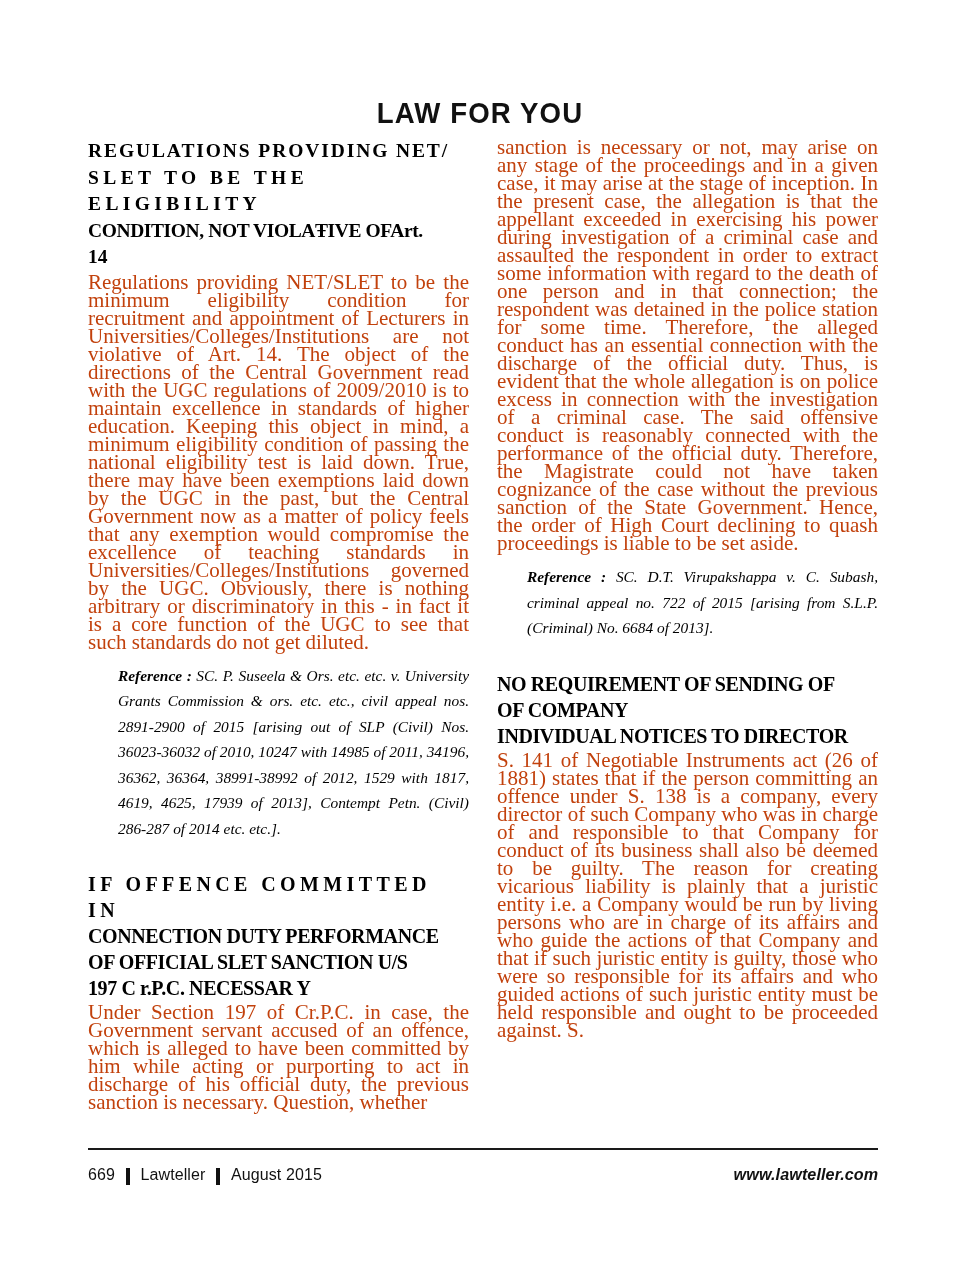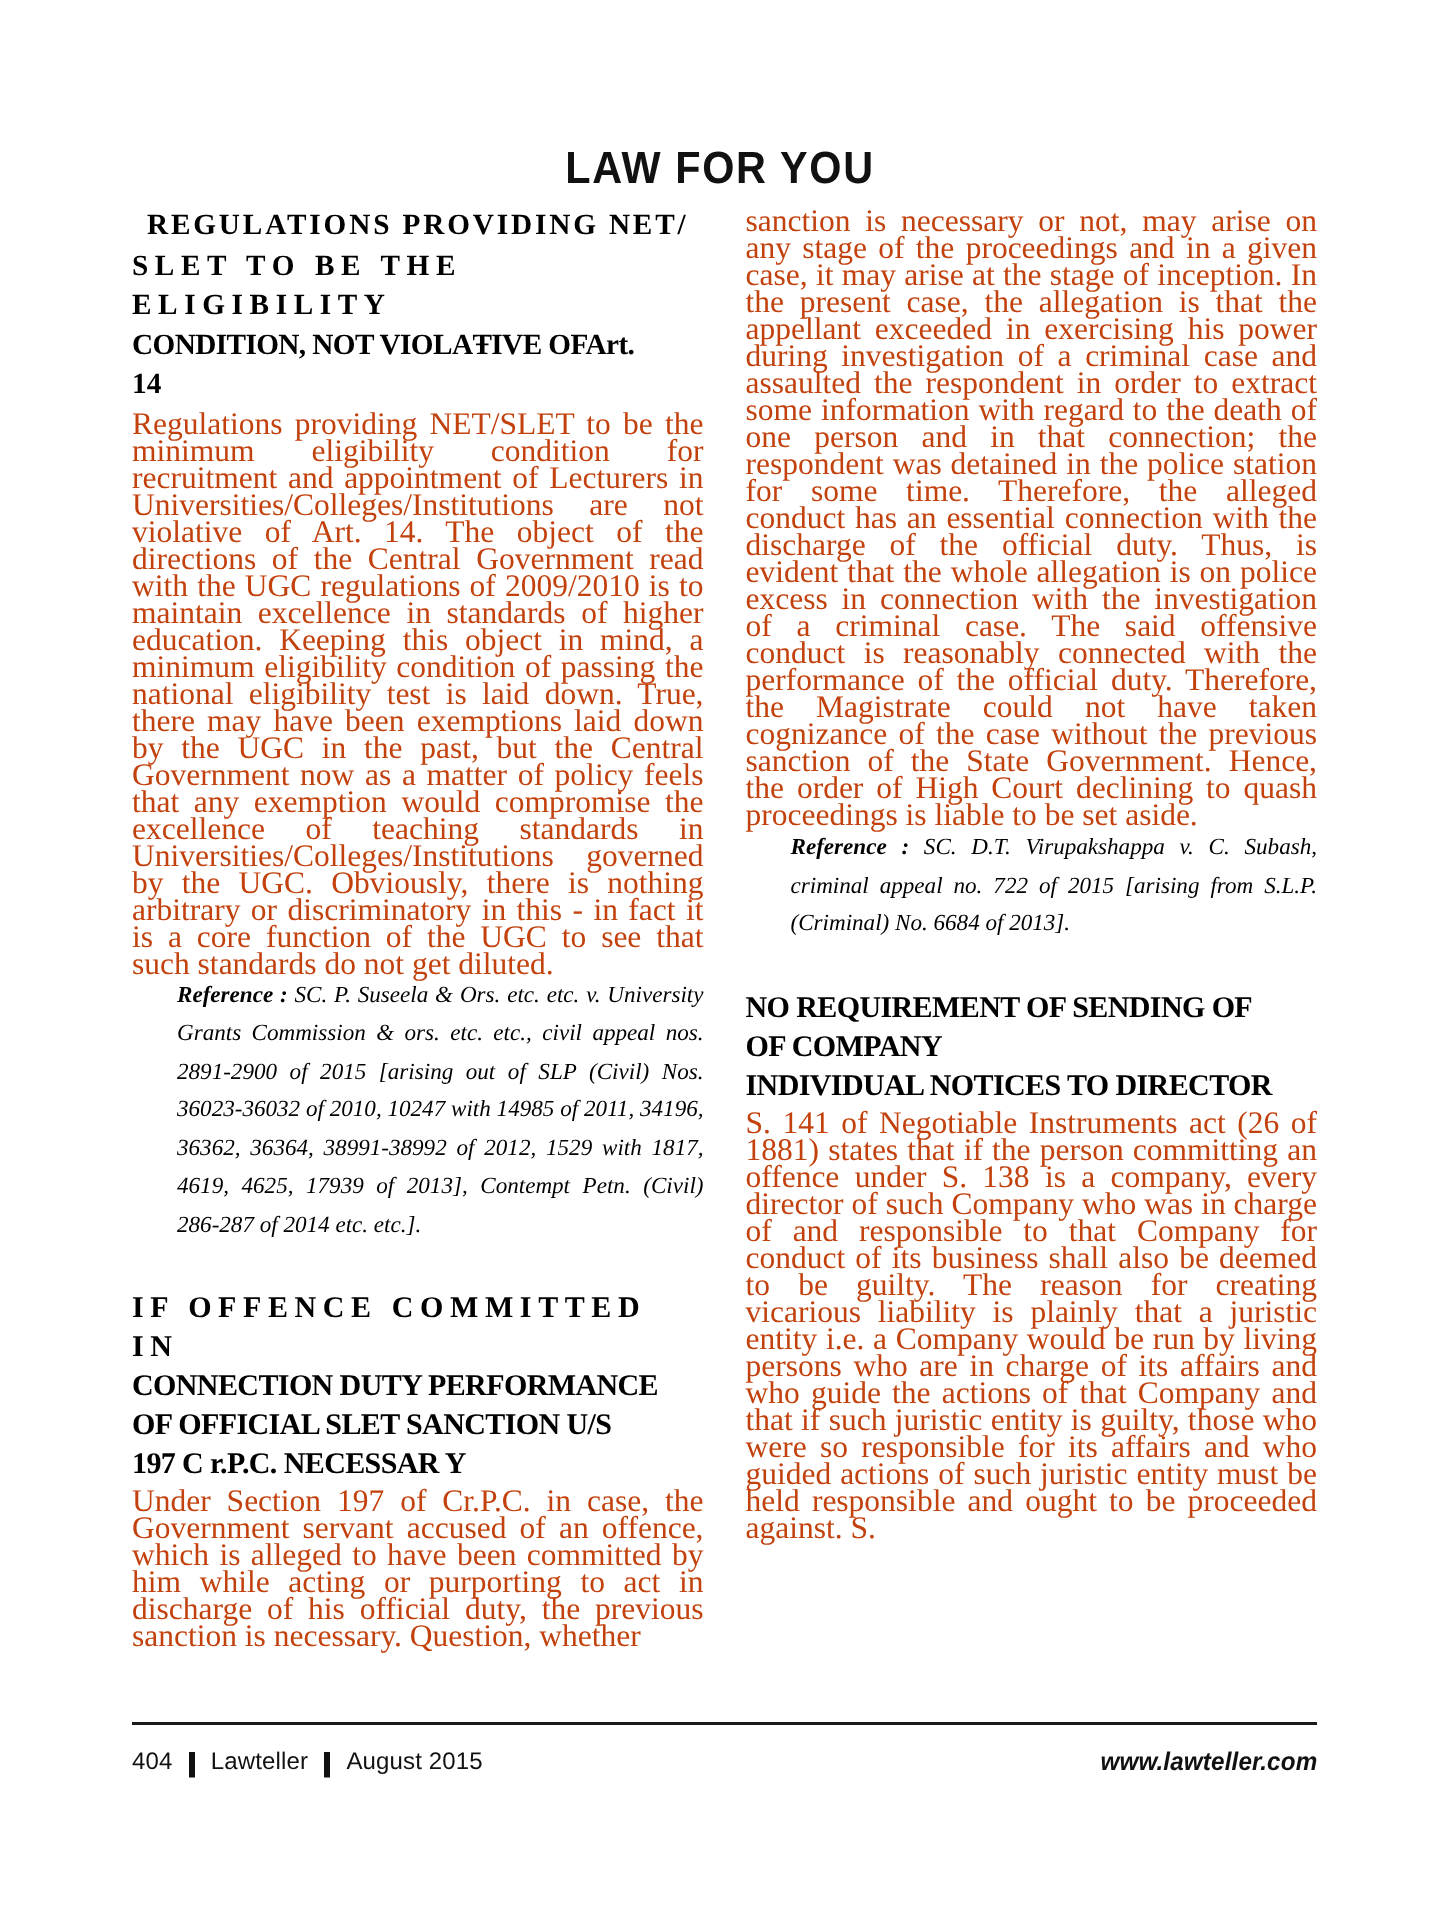--- a/index.html
+++ b/index.html
@@ -67,39 +67,39 @@
     font-size: 19.5px;
     line-height: 26.5px;
     color: #000;
     text-align: left;
   }
   h2.section-heading.tight {
     font-size: 20px;
     line-height: 26px;
   }
   
-  .hl-wide   { letter-spacing: 1.9px; display: block; text-align: center; }
+  .hl-wide   { letter-spacing: 1.9px; display: block; }
   .hl-xwide  { letter-spacing: 4.4px; display: block; }
   .hl-narrow { letter-spacing: -0.4px; display: block; }
   .hl-plain  { display: block; }
 
   
   p.body {
     margin: 0;
     font-size: 21px;
     line-height: 18px;
     text-align: justify;
     text-justify: inter-word;
     hyphens: none;
     color: #c2410c;
   }
 
   
   .reference {
-    margin: 0 0 0 30px;
+    margin: 12px 0 0 30px;
     font-style: italic;
     font-size: 15.4px;
     line-height: 25.5px;
     text-align: justify;
     color: #000;
   }
   .reference .ref-label {
     font-weight: 700;
     font-style: italic;
   }
@@ -210,21 +210,21 @@
       <p class="body">S. 141 of Negotiable Instruments act (26 of 1881) states that if the person committing an offence under S. 138 is a company, every director of such Company who was in charge of and responsible to that Company for conduct of its business shall also be deemed to be guilty. The reason for creating vicarious liability is plainly that a juristic entity i.e. a Company would be run by living persons who are in charge of its affairs and who guide the actions of that Company and that if such juristic entity is guilty, those who were so responsible for its affairs and who guided actions of such juristic entity must be held responsible and ought to be proceeded against. S.</p>
 
     </div>
 
   </div>
 
   <div class="footer-rule"></div>
 
   <div class="footer">
     <div class="footer-left">
-      <span class="pg">404</span>
+      <span class="pg">669</span>
       <span class="footer-sep"></span>
       <span>Lawteller</span>
       <span class="footer-sep"></span>
       <span>August 2015</span>
     </div>
     <div class="footer-right">www.lawteller.com</div>
   </div>
 
 </div>
 

